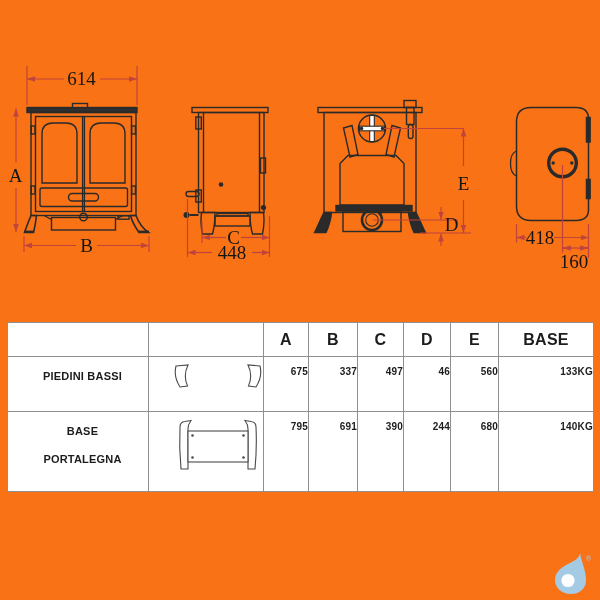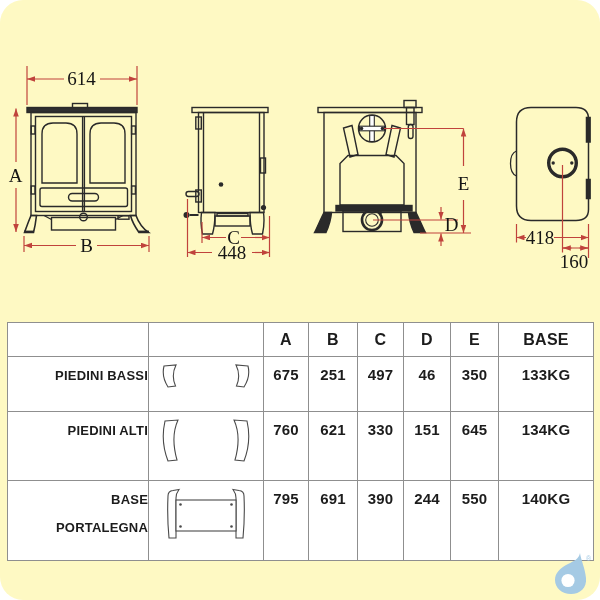--- a/index.html
+++ b/index.html
@@ -1,25 +1,25 @@
 <!DOCTYPE html>
 <html><head>
 <meta charset="utf-8">
 <style>
   html,body{margin:0;padding:0;}
   body{width:600px;height:600px;background:#ffffff;font-family:"Liberation Sans",sans-serif;}
-  .page{position:relative;width:600px;height:600px;background:#fef9c3;overflow:hidden;border-radius:23px;}
+  .page{position:relative;width:600px;height:600px;background:#f97316;overflow:hidden;}
   .drawings{position:absolute;left:0;top:0;}
   svg text.dim{font-family:"Liberation Serif",serif;font-size:19px;fill:#151515;text-anchor:middle;}
   
   table.spec{position:absolute;left:7px;top:322px;width:586px;border-collapse:collapse;table-layout:fixed;background:#fff;}
   table.spec td,table.spec th{border:1.5px solid #8f8f8f;padding:0;font-weight:bold;color:#1c1c1c;background:#fff;}
   table.spec th{height:33px;font-size:16px;text-align:center;vertical-align:middle;letter-spacing:.3px;}
-  table.spec td{vertical-align:top;text-align:center;font-size:15px;padding-top:9px;letter-spacing:.2px;}
-  table.spec td.lbl{text-align:right;padding-left:9px;font-size:13px;line-height:28px;padding-top:5px;letter-spacing:.2px;}
+  table.spec td{vertical-align:top;text-align:right;font-size:10px;padding-top:9px;letter-spacing:.2px;}
+  table.spec td.lbl{text-align:center;padding-left:9px;font-size:11px;line-height:28px;padding-top:5px;letter-spacing:.2px;}
   table.spec td.ic{padding-top:6px;}
   tr.r1 td{height:45px;}
   tr.r2 td{height:59px;}
   tr.r3 td{height:70px;}
   .logo{position:absolute;left:549px;top:551px;}
 </style>
 </head>
 <body>
 
 <div class="page">
@@ -183,40 +183,25 @@
     </tr>
     <tr class="r1">
       <td class="lbl">PIEDINI BASSI</td>
       <td class="ic">
         <svg width="90" height="26" viewBox="0 0 90 26" fill="#fff" stroke="#4a4a4a" stroke-width="1.1">
           <path d="M3,3 L15,2 C11.5,9 11.5,16 14.5,23 L7,24 C2.5,17 1.5,9 3,3 Z"></path>
           <path d="M87,3 L75,2 C78.5,9 78.5,16 75.5,23 L83,24 C87.5,17 88.5,9 87,3 Z"></path>
         </svg>
       </td>
       <td>675</td>
-      <td>251</td>
+      <td>337</td>
       <td>497</td>
       <td>46</td>
-      <td>350</td>
+      <td>560</td>
       <td>133KG</td>
-    </tr>
-    <tr class="r2">
-      <td class="lbl">PIEDINI ALTI</td>
-      <td class="ic">
-        <svg width="90" height="45" viewBox="0 0 90 45" fill="#fff" stroke="#4a4a4a" stroke-width="1.1">
-          <path d="M4,3 L17,2 C12,13 12,28 16,42 L7,43 C1.5,29 1.5,14 4,3 Z"></path>
-          <path d="M86,3 L73,2 C78,13 78,28 74,42 L83,43 C88.5,29 88.5,14 86,3 Z"></path>
-        </svg>
-      </td>
-      <td>760</td>
-      <td>621</td>
-      <td>330</td>
-      <td>151</td>
-      <td>645</td>
-      <td>134KG</td>
     </tr>
     <tr class="r3">
       <td class="lbl">
         <div>BASE</div>
         <div>PORTALEGNA</div>
       </td>
       <td class="ic">
         <svg width="90" height="56" viewBox="0 0 90 56" fill="#fff" stroke="#4a4a4a" stroke-width="1.1">
           <path d="M7,9 Q7,4 12,3.5 L18,2.5 Q15,6.5 15,11 L15,51 L8,51 Q6,30 7,9 Z"></path>
           <path d="M83,9 Q83,4 78,3.5 L72,2.5 Q75,6.5 75,11 L75,51 L82,51 Q84,30 83,9 Z"></path>
@@ -224,21 +209,21 @@
           <circle cx="19.5" cy="17.5" r="1.3" fill="#4a4a4a" stroke="none"></circle>
           <circle cx="70.5" cy="17.5" r="1.3" fill="#4a4a4a" stroke="none"></circle>
           <circle cx="19.5" cy="39.5" r="1.3" fill="#4a4a4a" stroke="none"></circle>
           <circle cx="70.5" cy="39.5" r="1.3" fill="#4a4a4a" stroke="none"></circle>
         </svg>
       </td>
       <td>795</td>
       <td>691</td>
       <td>390</td>
       <td>244</td>
-      <td>550</td>
+      <td>680</td>
       <td>140KG</td>
     </tr>
   </tbody>
     </table>
 
   <svg class="logo" width="48" height="48" viewBox="0 0 48 48">
     <path d="M31,2 C30,8 25,10 19,13 C11,17 6,22 6,29 C6,37 13,43 22,43 C31,43 38,37 37,27 C36,17 32,9 31,2 Z" fill="#a5cae4"></path>
     <circle cx="19" cy="29.5" r="6.6" fill="#ffffff"></circle>
     <text x="37" y="10" font-size="7" fill="#a5cae4" font-family="Liberation Sans, sans-serif">®</text>
   </svg>

